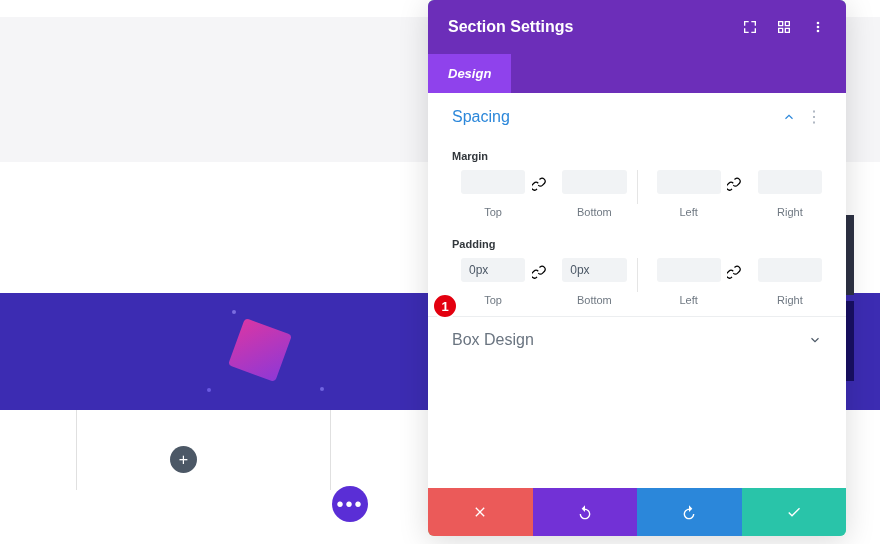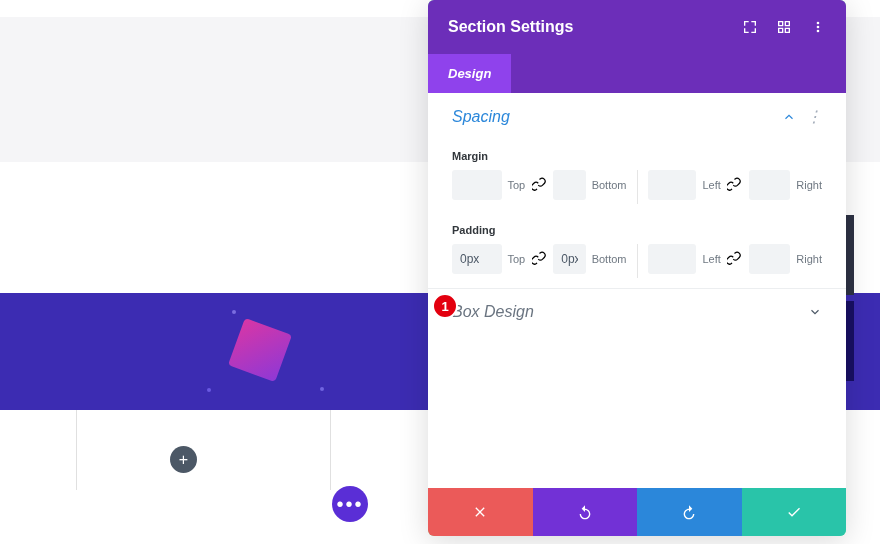--- a/index.html
+++ b/index.html
@@ -26,35 +26,35 @@
     .panel-title { font-size: 16px; font-weight: 600; }
     .panel-header-icons { display: flex; gap: 18px; align-items: center; }
     .hicon { width: 16px; height: 16px; display: flex; align-items: center; justify-content: center; cursor: pointer; }
     .hicon svg { width: 16px; height: 16px; fill: #fff; }
 
     .tabs { display: flex; background: #6c2eb9; }
     .tab { padding: 12px 20px; color: #d9c6f2; font-size: 13px; font-weight: 600; cursor: pointer; display: flex; align-items: center; gap: 8px; }
     .tab.active { background: #8f42ec; color: #fff; font-style: italic; }
 
     .panel-body { flex: 1; overflow-y: auto; background: #fff; }
-    .group-header { display: flex; align-items: center; justify-content: space-between; padding: 14px 24px; cursor: pointer; font-style: italic; }
+    .group-header { display: flex; align-items: center; justify-content: space-between; padding: 14px 24px; cursor: pointer; }
     .group-title { font-size: 16px; font-weight: 500; color: #2b87da; }
     .group-title.collapsed { color: #6a7480; }
     .group-actions { display: flex; align-items: center; gap: 10px; }
     .chev { width: 14px; height: 14px; }
     .chev svg { width: 14px; height: 14px; stroke: #2b87da; stroke-width: 2; fill: none; }
     .chev.down svg { stroke: #4c5866; }
     .vdots { color: #a3acb9; font-size: 16px; cursor: pointer; }
 
     .subgroup { padding: 0 24px 10px; }
     .sub-label { font-size: 11px; font-weight: 600; color: #32373c; margin: 10px 0 8px; }
     .spacing-row { display: flex; align-items: flex-start; gap: 4px; }
     .spacing-pair { display: flex; align-items: flex-start; gap: 4px; flex: 1; }
-    .spacing-col { display: flex; flex-direction: row; align-items: center; gap: 6px; flex: 1; }
-    .spacing-input { width: 100%; height: 30px; background: #f1f3f5; border: none; border-radius: 3px; text-align: left; padding: 0 8px; font-size: 12px; color: #4c5866; }
+    .spacing-col { display: flex; flex-direction: column; align-items: center; gap: 12px; flex: 1; margin-left: 9px; }
+    .spacing-input { width: 100%; height: 24px; background: #f1f3f5; border: none; border-radius: 3px; text-align: left; padding: 0 8px; font-size: 12px; color: #4c5866; }
     .spacing-cap { font-size: 11px; color: #6f7882; }
     .link-icon { width: 20px; height: 28px; display: flex; align-items: center; justify-content: center; cursor: pointer; }
     .link-icon svg { width: 15px; height: 15px; fill: #c7ccd3; }
     .link-icon.active svg { fill: #2b87da; }
     .vdivider { width: 1px; height: 34px; background: #e5e5e5; margin: 0 6px; }
 
     .collapsed-row { border-top: 1px solid #eceef0; }
 
     .panel-footer { display: flex; height: 48px; }
     .foot-btn { flex: 1; display: flex; align-items: center; justify-content: center; color: #fff; cursor: pointer; }

